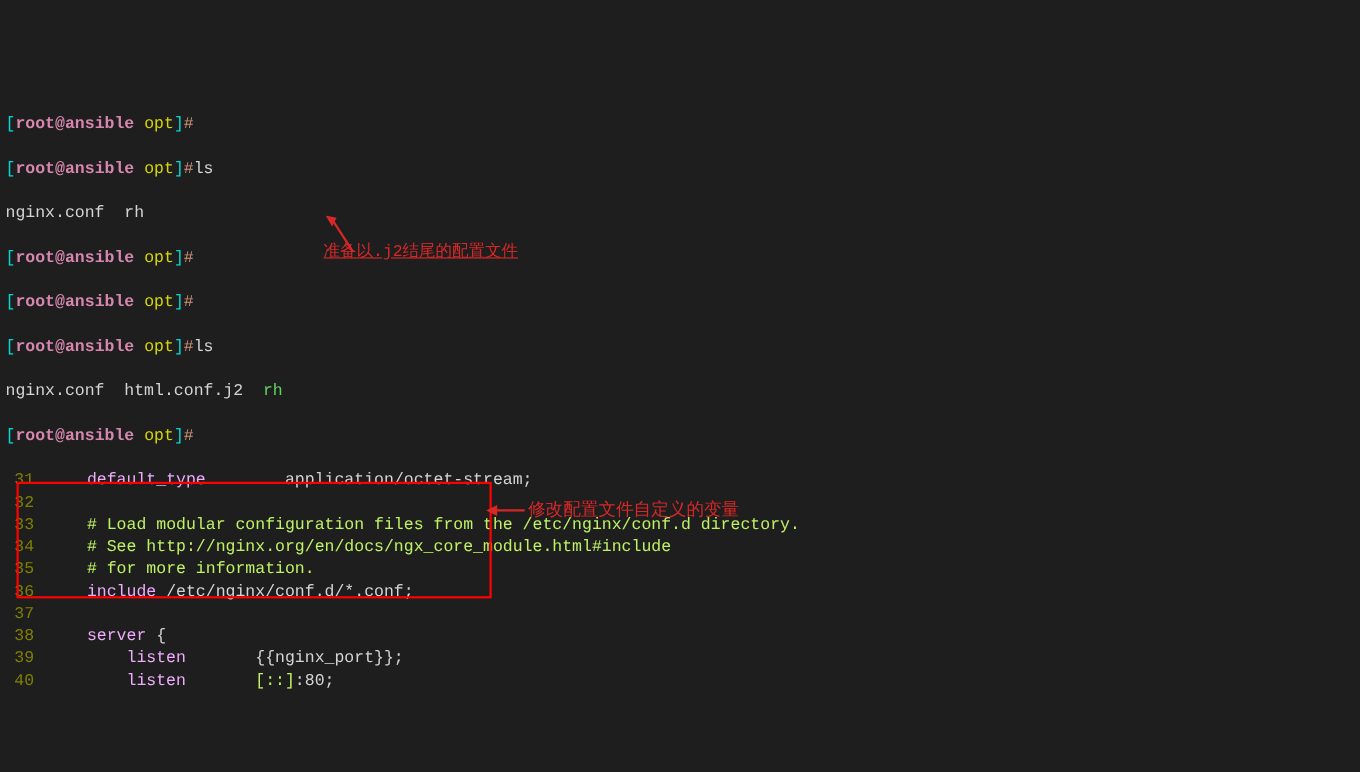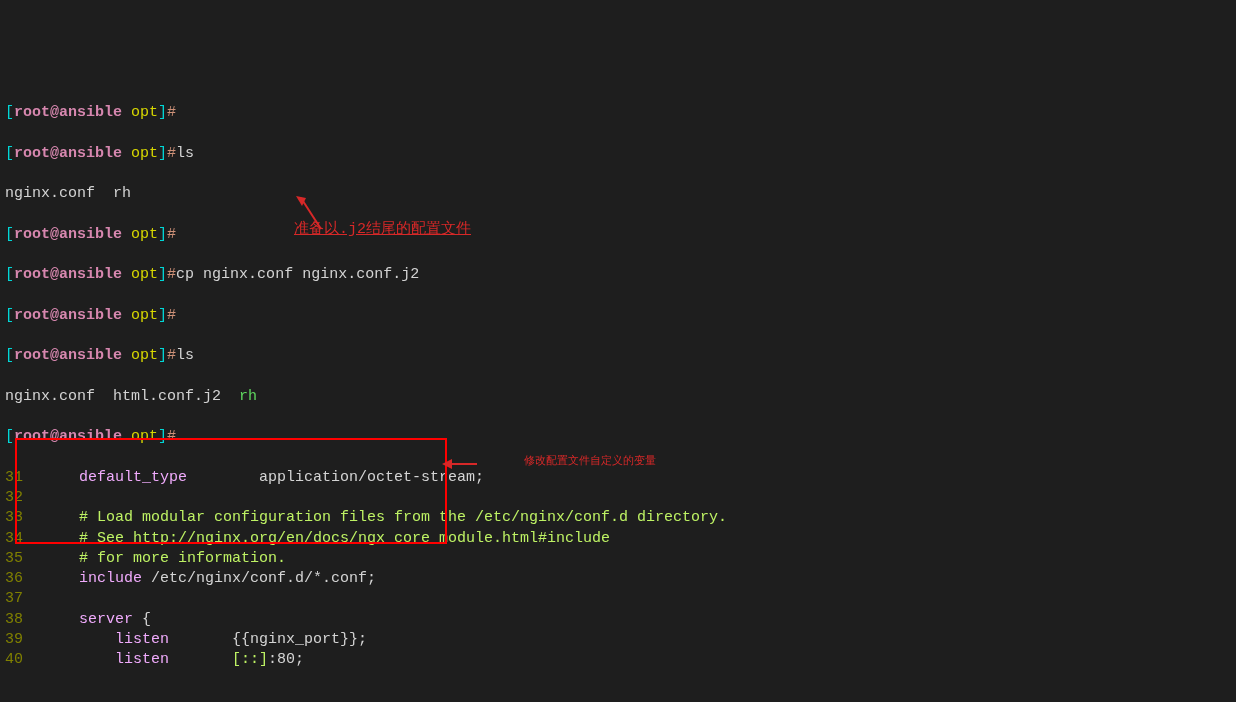--- a/index.html
+++ b/index.html
@@ -24,43 +24,42 @@
     .yellow { color: #d7d700; }
     .orange { color: #ce9178; }
     .ochre { color: #f0abfc; }
     .green { color: #5fd75f; }
     .lightblue { color: #bef264; }
     .white { color: #d4d4d4; }
     .line-num {
       color: #808000;
       display: inline-block;
       width: 38px;
-      text-align: left;
+      text-align: right;
       padding-right: 12px;
     }
     .code-line {
       display: block;
     }
     .annotation1 {
       position: absolute;
       top: 137px;
       left: 289px;
       color: #d72828;
       font-size: 15px;
       pointer-events: none;
       text-decoration: underline;
     }
     .annotation2 {
       position: absolute;
       top: 371px;
       left: 475px;
       color: #d72828;
-      font-size: 11px;
+      font-size: 16px;
       pointer-events: none;
-      margin-left: 44px;
     }
     .arrow1 {
       position: absolute;
       top: 113px;
       left: 291px;
       pointer-events: none;
     }
     .arrow2 {
       position: absolute;
       top: 371px;
@@ -85,21 +84,20 @@
 </head>
 <body>
 
 
 
 <div class="terminal-wrapper">
 <span class="prompt-container"><span class="cyan">[</span><span class="magenta">root@ansible</span><span class="white"> </span><span class="yellow">opt</span><span class="cyan">]</span><span class="orange">#</span></span>
 <span class="prompt-container"><span class="cyan">[</span><span class="magenta">root@ansible</span><span class="white"> </span><span class="yellow">opt</span><span class="cyan">]</span><span class="orange">#</span><span class="white">ls</span></span>
 <span class="prompt-container"><span class="white">nginx.conf  rh</span></span>
 <span class="prompt-container"><span class="cyan">[</span><span class="magenta">root@ansible</span><span class="white"> </span><span class="yellow">opt</span><span class="cyan">]</span><span class="orange">#</span></span>
-<span class="prompt-container"><span class="cyan">[</span><span class="magenta">root@ansible</span><span class="white"> </span><span class="yellow">opt</span><span class="cyan">]</span><span class="orange">#</span><span class="white">cp nginx.conf nginx.conf.j2</span></span>
 <span class="prompt-container"><span class="cyan">[</span><span class="magenta">root@ansible</span><span class="white"> </span><span class="yellow">opt</span><span class="cyan">]</span><span class="orange">#</span></span>
 <span class="prompt-container"><span class="cyan">[</span><span class="magenta">root@ansible</span><span class="white"> </span><span class="yellow">opt</span><span class="cyan">]</span><span class="orange">#</span><span class="white">ls</span></span>
 <span class="prompt-container"><span class="white">nginx.conf  html.conf.j2  </span><span class="green">rh</span></span>
 <span class="prompt-container"><span class="cyan">[</span><span class="magenta">root@ansible</span><span class="white"> </span><span class="yellow">opt</span><span class="cyan">]</span><span class="orange">#</span></span>
 <div id="code-area"><span class="code-line"><span class="line-num">31</span><span class="white">    </span><span class="ochre">default_type</span><span class="white">        application/octet-stream;</span></span><span class="code-line"><span class="line-num">32</span></span><span class="code-line"><span class="line-num">33</span><span class="white">    </span><span class="lightblue"># Load modular configuration files from the /etc/nginx/conf.d directory.</span></span><span class="code-line"><span class="line-num">34</span><span class="white">    </span><span class="lightblue"># See http://nginx.org/en/docs/ngx_core_module.html#include</span></span><span class="code-line"><span class="line-num">35</span><span class="white">    </span><span class="lightblue"># for more information.</span></span><span class="code-line"><span class="line-num">36</span><span class="white">    </span><span class="ochre">include</span><span class="white"> /etc/nginx/conf.d/*.conf;</span></span><span class="code-line"><span class="line-num">37</span></span><span class="code-line"><span class="line-num">38</span><span class="white">    </span><span class="ochre">server</span><span class="white"> {</span></span><span class="code-line"><span class="line-num">39</span><span class="white">        </span><span class="ochre">listen</span><span class="white">       {{nginx_port}};</span></span><span class="code-line"><span class="line-num">40</span><span class="white">        </span><span class="ochre">listen</span><span class="white">       </span><span class="lightblue">[::]</span><span class="white">:80;</span></span></div>
 
 <div class="highlight-box box1"></div>
 
 <svg class="arrow1" width="30" height="40">
   <line x1="25" y1="33" x2="5" y2="2" stroke="#d72828" stroke-width="2"></line>

